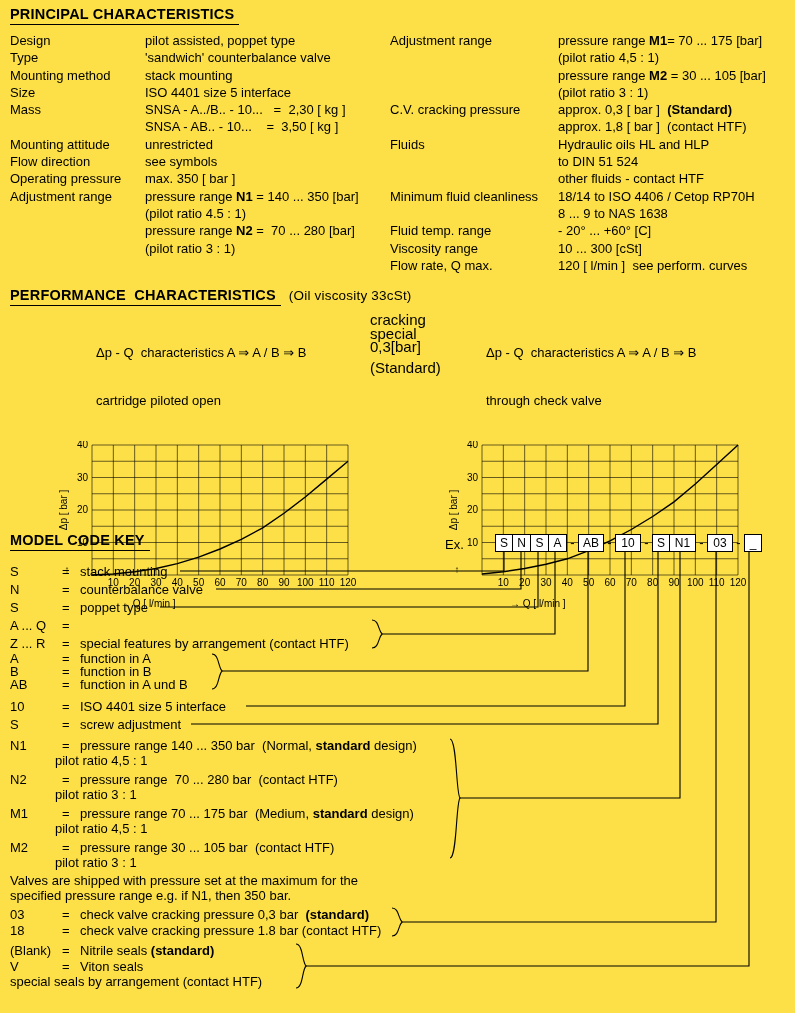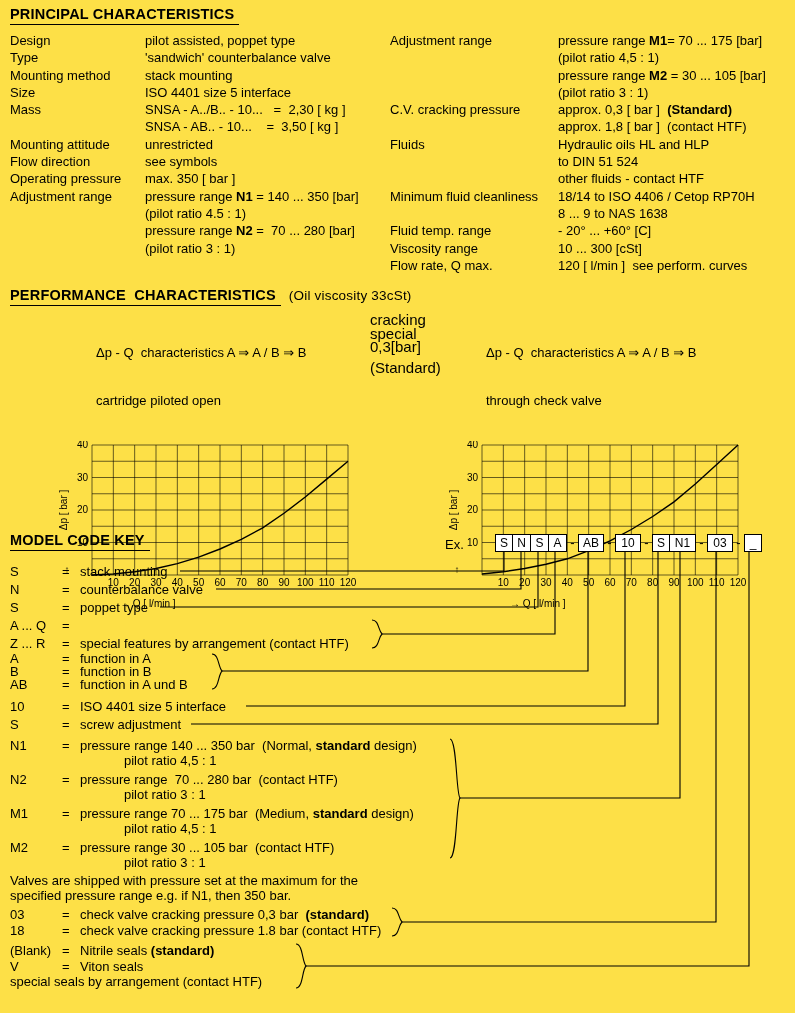--- a/index.html
+++ b/index.html
@@ -39,21 +39,21 @@
 .cell.c2{width:26px}
 .dash{display:inline-block;width:7px;text-align:center;font-size:13px;line-height:18px;margin:0 2px}
 .legend{position:absolute;top:32px;left:10px;right:10px;z-index:1}
 .lrow{display:flex;align-items:center;height:18px;font-size:13px}
 .lrow.t13{height:13px}
 .lrow.t16{height:16px}
 .mt3{margin-top:3px}.mt4{margin-top:4px}.mt6{margin-top:6px}
 .lcode{width:52px;flex:none;white-space:pre}
 .leq{width:18px;flex:none}
 .ldesc{white-space:pre}
-.lsub{height:15px;line-height:15px;font-size:13px;margin-left:114px}
+.lsub{height:15px;line-height:15px;font-size:13px;margin-left:45px}
 .lnote{height:15px;line-height:15px;font-size:13px}
 .lextra{height:16px;line-height:16px;font-size:13px}
 </style>
 </head>
 <body>
 
 <div class="page">
 
   <div class="sect" style="top:6px">
     <h2><span class="hline">PRINCIPAL CHARACTERISTICS</span></h2>

